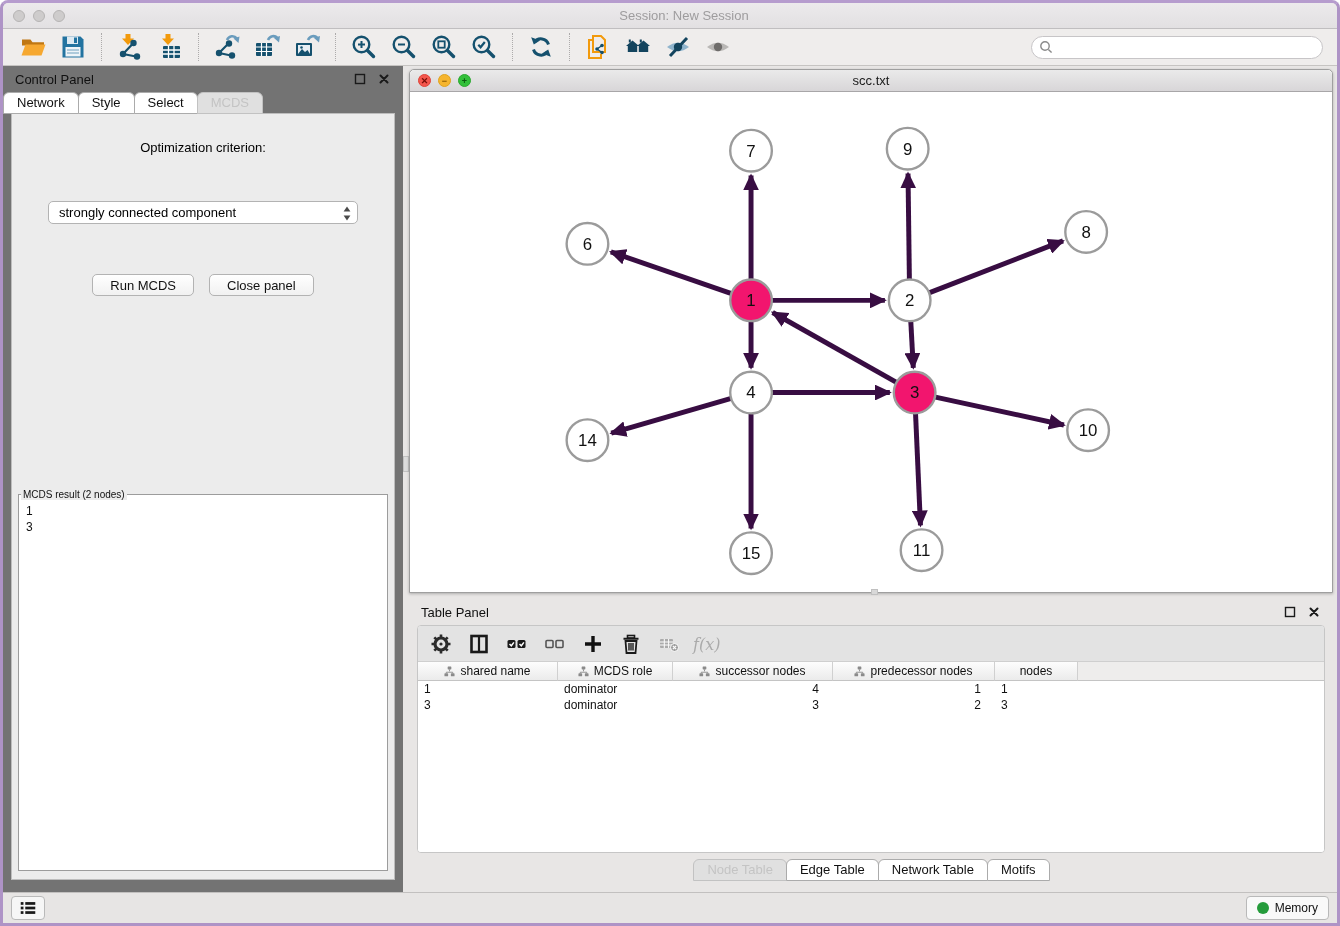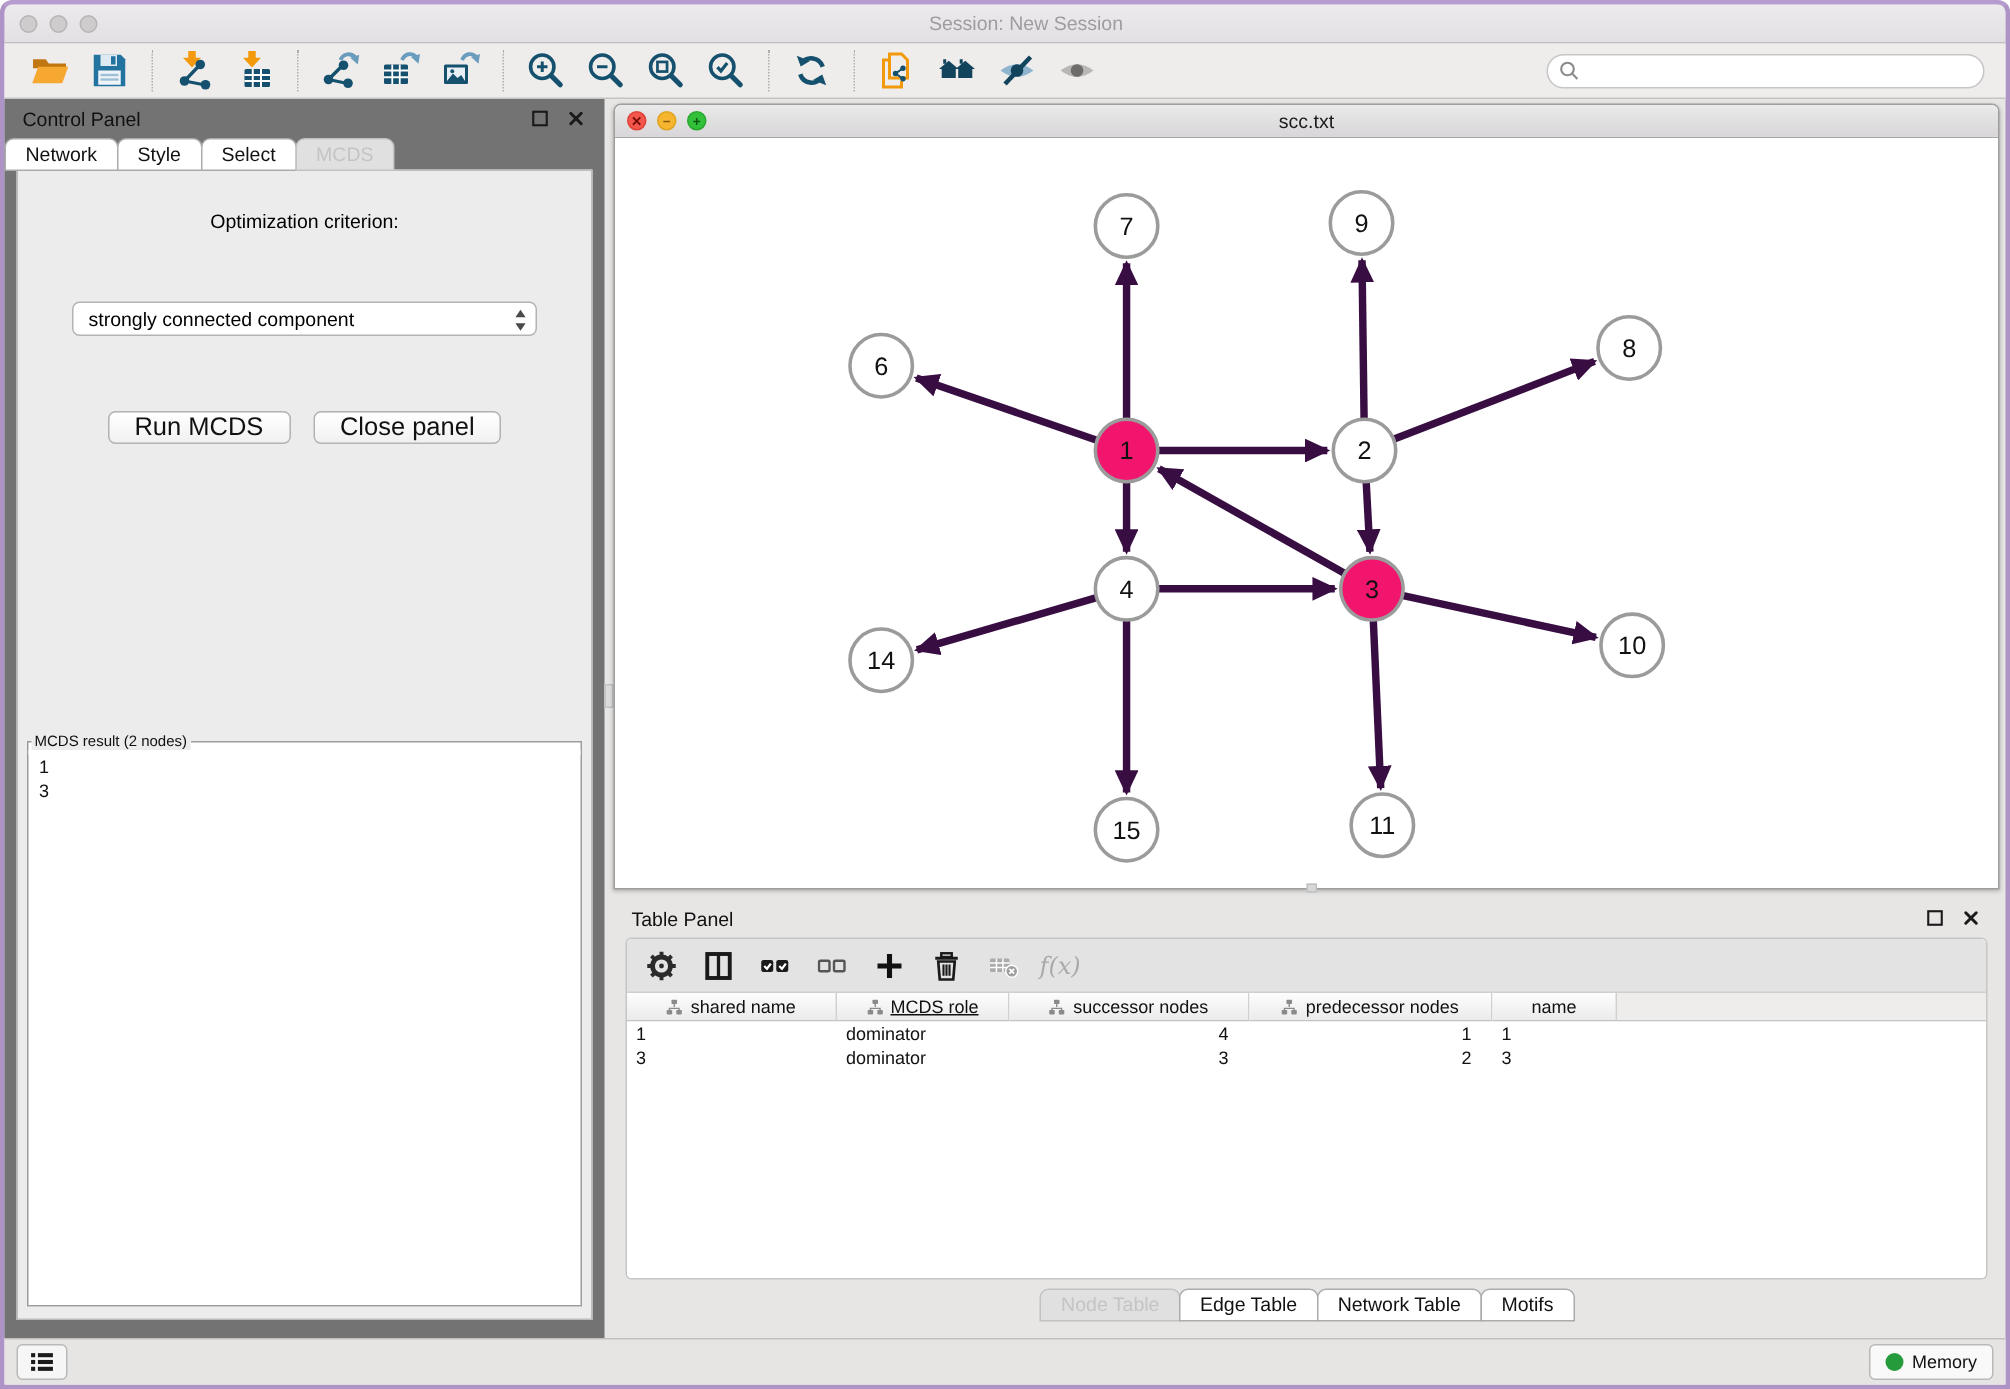--- a/index.html
+++ b/index.html
@@ -40,21 +40,21 @@
   .tab { font-size:13px; color:#111; background:#fff; border:1px solid #ababab; padding:2px 13px 3px;
          border-radius:6px 6px 0 0; margin-right:-1px; cursor:default; }
   .tab-active { background:#e0e0e0; color:#c4c4c4; border-color:#c2c2c2; }
 
   .cp-box { flex:1; margin:0 8px 12px; border:1px solid #bdbdbd; background:#ececec; display:flex; flex-direction:column; min-height:0;gap:37px; }
   .opt-label { text-align:center; font-size:13px; margin-top:26px; }
   .combo { margin:9px 36px 0; height:23px; background:#fff; border:1px solid #b3b3b3; border-radius:5px;
            display:flex; align-items:center; font-size:13px; padding-left:10px; position:relative; cursor:default; }
   .combo .stepper { position:absolute; right:5px; top:3px; }
   .btnrow { display:flex; justify-content:center; gap:15px; margin-top:13px; }
-  .pushbtn { height:22px; padding:0 17px; font-size:17px; color:#111; background:linear-gradient(#ffffff,#f1f1f1);
+  .pushbtn { height:22px; padding:0 17px; font-size:13px; color:#111; background:linear-gradient(#ffffff,#f1f1f1);
              border:1px solid #b3b3b3; border-radius:5px; cursor:default; }
   .cp-fill { flex:1; }
   fieldset.result { margin:0 6px 8px; height:382px; border:1px solid #9c9c9c; background:#fff; position:relative; }
   fieldset.result legend { font-size:10px; color:#111; background:#ececec; padding:0 2px; margin-left:2px; }
   .result-text { position:absolute; inset:0; background:#fff; font-size:12px; line-height:16px; padding:3px 0 0 7px;
                  white-space:pre-line; color:#111; }
   .result-scroll { position:absolute; top:0; right:0; bottom:0; width:13px; background:#f1f1f1; border-left:1px solid #dedede; }
 
   
   .vsplit { width:6px; position:relative; cursor:col-resize; }
@@ -558,21 +558,21 @@
                     <g fill="#8a8a8a">
                       <rect x="4" y="0.5" width="4" height="3.2" rx="0.6"></rect>
                       <rect x="0.5" y="8" width="4" height="3.2" rx="0.6"></rect>
                       <rect x="7.5" y="8" width="4" height="3.2" rx="0.6"></rect>
                     </g>
                     <path d="M6 3.7v2.1M2.5 8V6.8h7V8" stroke="#8a8a8a" stroke-width="1" fill="none"></path>
                   </svg>
                 </span>
                 <span>shared name</span>
               </div>
-              <div class="th" style="width: 115px; flex: 0 0 115px; text-decoration: underline;">
+              <div class="th" style="width: 115px; flex: 0 0 115px;">
                 <span class="th-icon">
                   <svg viewBox="0 0 12 12">
                     <g fill="#8a8a8a">
                       <rect x="4" y="0.5" width="4" height="3.2" rx="0.6"></rect>
                       <rect x="0.5" y="8" width="4" height="3.2" rx="0.6"></rect>
                       <rect x="7.5" y="8" width="4" height="3.2" rx="0.6"></rect>
                     </g>
                     <path d="M6 3.7v2.1M2.5 8V6.8h7V8" stroke="#8a8a8a" stroke-width="1" fill="none"></path>
                   </svg>
                 </span>
@@ -598,21 +598,21 @@
                       <rect x="4" y="0.5" width="4" height="3.2" rx="0.6"></rect>
                       <rect x="0.5" y="8" width="4" height="3.2" rx="0.6"></rect>
                       <rect x="7.5" y="8" width="4" height="3.2" rx="0.6"></rect>
                     </g>
                     <path d="M6 3.7v2.1M2.5 8V6.8h7V8" stroke="#8a8a8a" stroke-width="1" fill="none"></path>
                   </svg>
                 </span>
                 <span>predecessor nodes</span>
               </div>
               <div class="th" style="width: 83px; flex: 0 0 83px;">
-                <span>name</span>
+                <span>nodes</span>
               </div>
               <div class="th-rest"></div>
             </div>
           <div class="tbody">
               <div class="tr">
                 <div class="td align-left" style="width: 140px; flex: 0 0 140px;">1</div>
                 <div class="td align-left" style="width: 115px; flex: 0 0 115px;">dominator</div>
                 <div class="td align-right" style="width: 160px; flex: 0 0 160px;">4</div>
                 <div class="td align-right" style="width: 162px; flex: 0 0 162px;">1</div>
                 <div class="td align-left" style="width: 83px; flex: 0 0 83px;">1</div>

